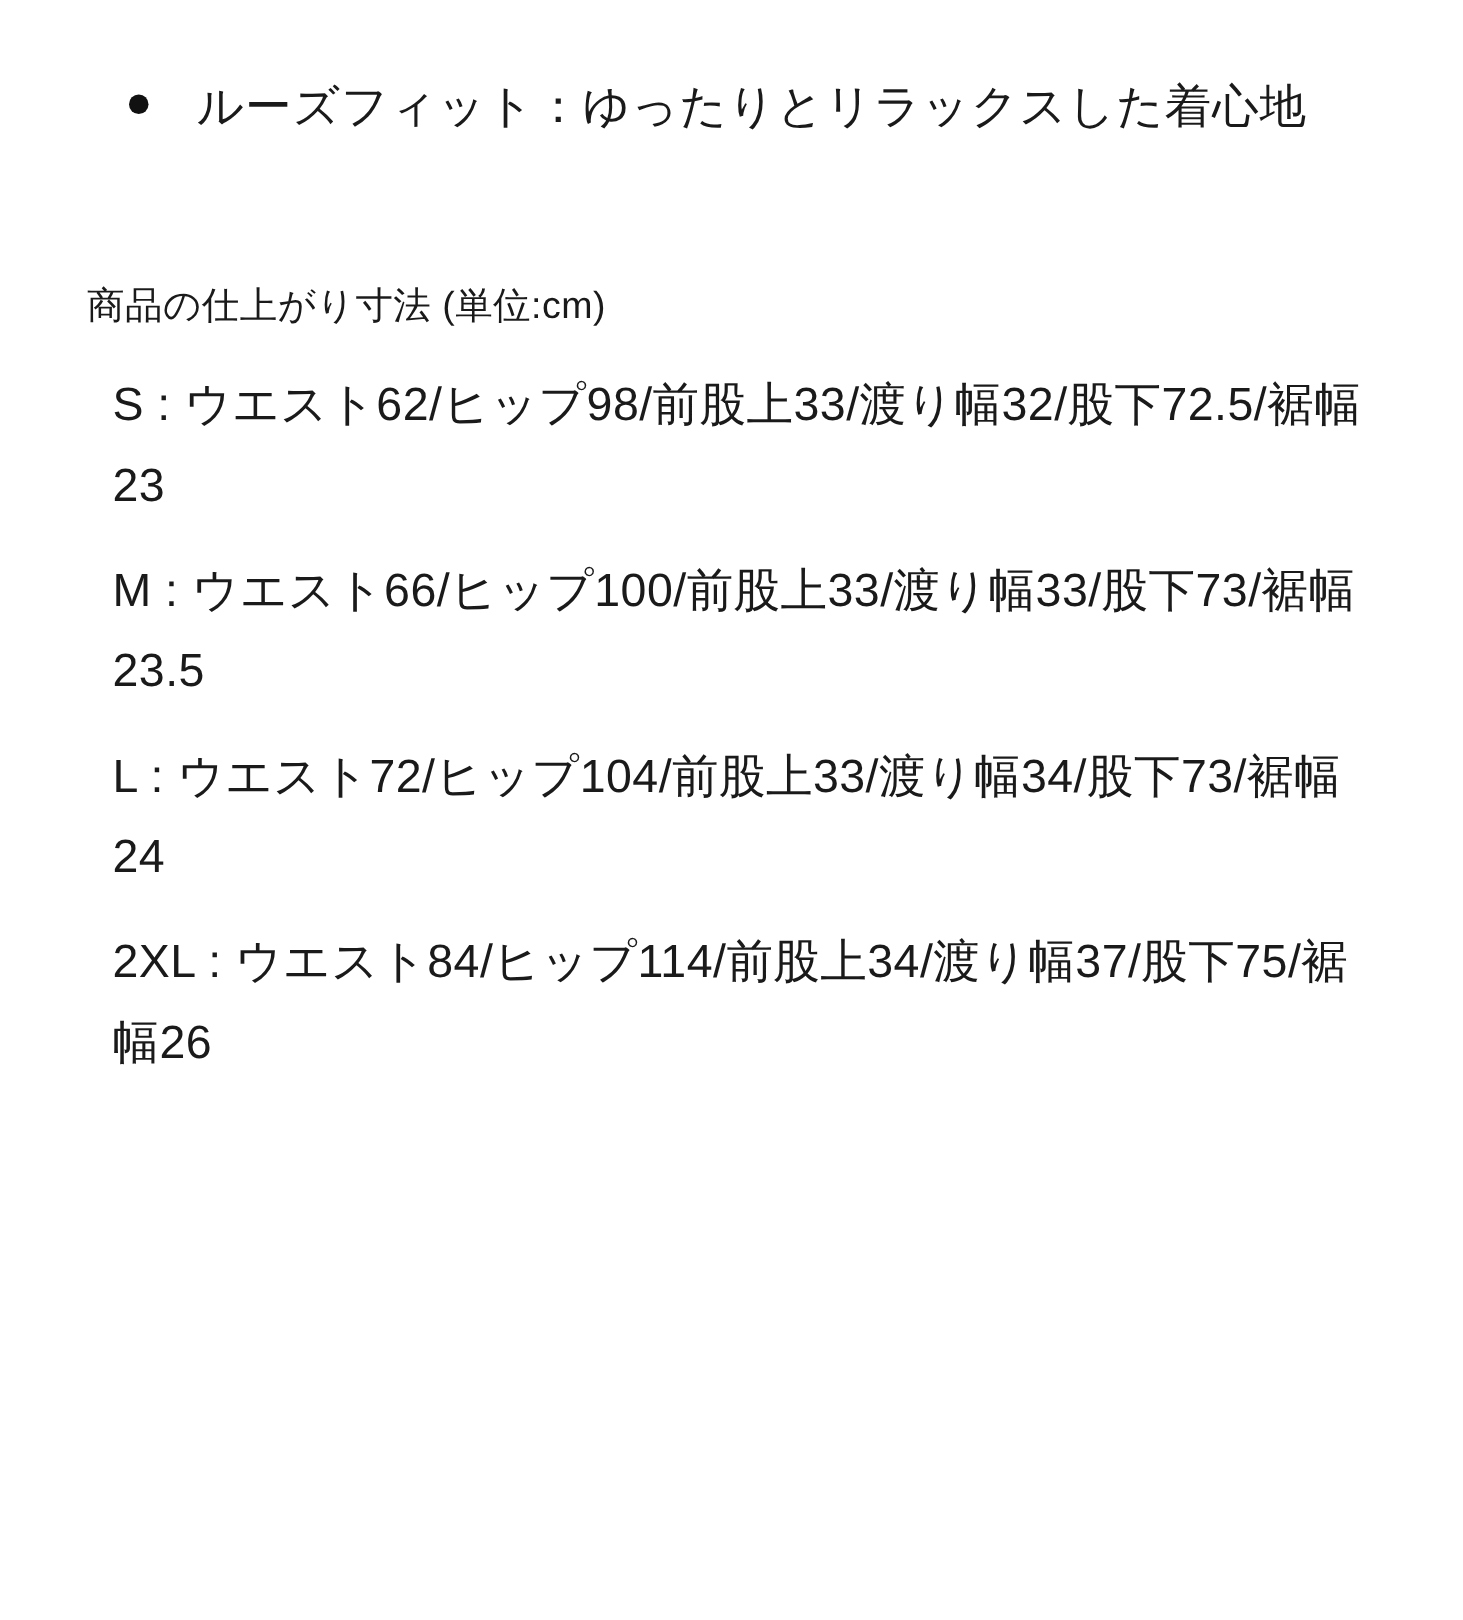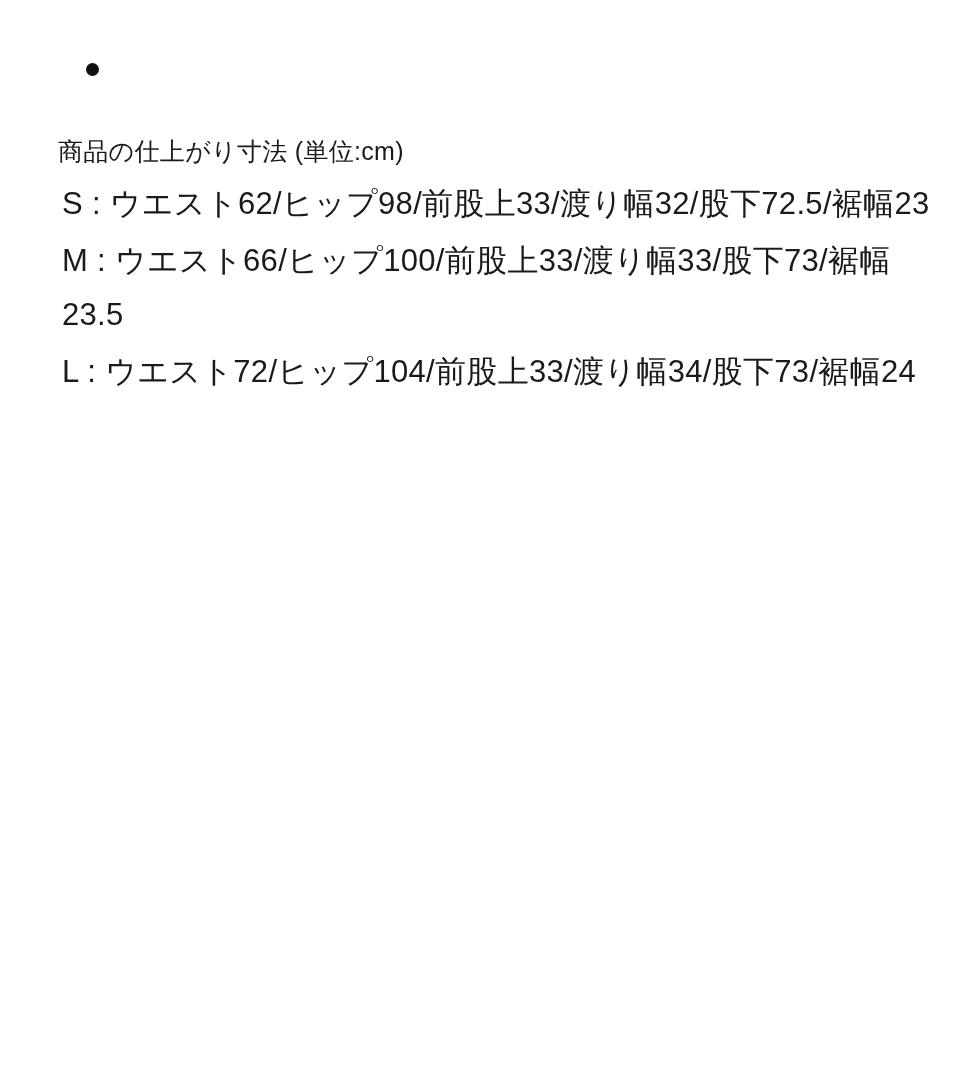--- a/index.html
+++ b/index.html
@@ -54,37 +54,39 @@
     letter-spacing: 0.01em;
     color: #1a1a1a;
   }
   .measure-heading {
     margin: 0 0 2px 0;
     font-weight: 400;
     font-size: 25px;
     line-height: 1.72;
   }
   .measure-row {
-    margin: 4px;
+    margin: 17px;
     padding: 0;
   }
 </style>
 </head>
 <body>
 
 <div class="page">
 
   <ul class="feature-list">
     <li class="feature-item">
       <span class="feature-bullet"></span>
+      <span>ルーズフィット：ゆったりとリラックスした着心地</span>
     </li>
   </ul>
 
   <div class="spacer"></div>
 
   <div class="measure-block">
     <p class="measure-heading">商品の仕上がり寸法 (単位:cm)</p>
     <p class="measure-row">S : ウエスト62/ヒップ98/前股上33/渡り幅32/股下72.5/裾幅23</p>
     <p class="measure-row">M : ウエスト66/ヒップ100/前股上33/渡り幅33/股下73/裾幅23.5</p>
     <p class="measure-row">L : ウエスト72/ヒップ104/前股上33/渡り幅34/股下73/裾幅24</p>
+    <p class="measure-row">2XL : ウエスト84/ヒップ114/前股上34/渡り幅37/股下75/裾幅26</p>
   </div>
 
 </div>
 
 </body></html>

